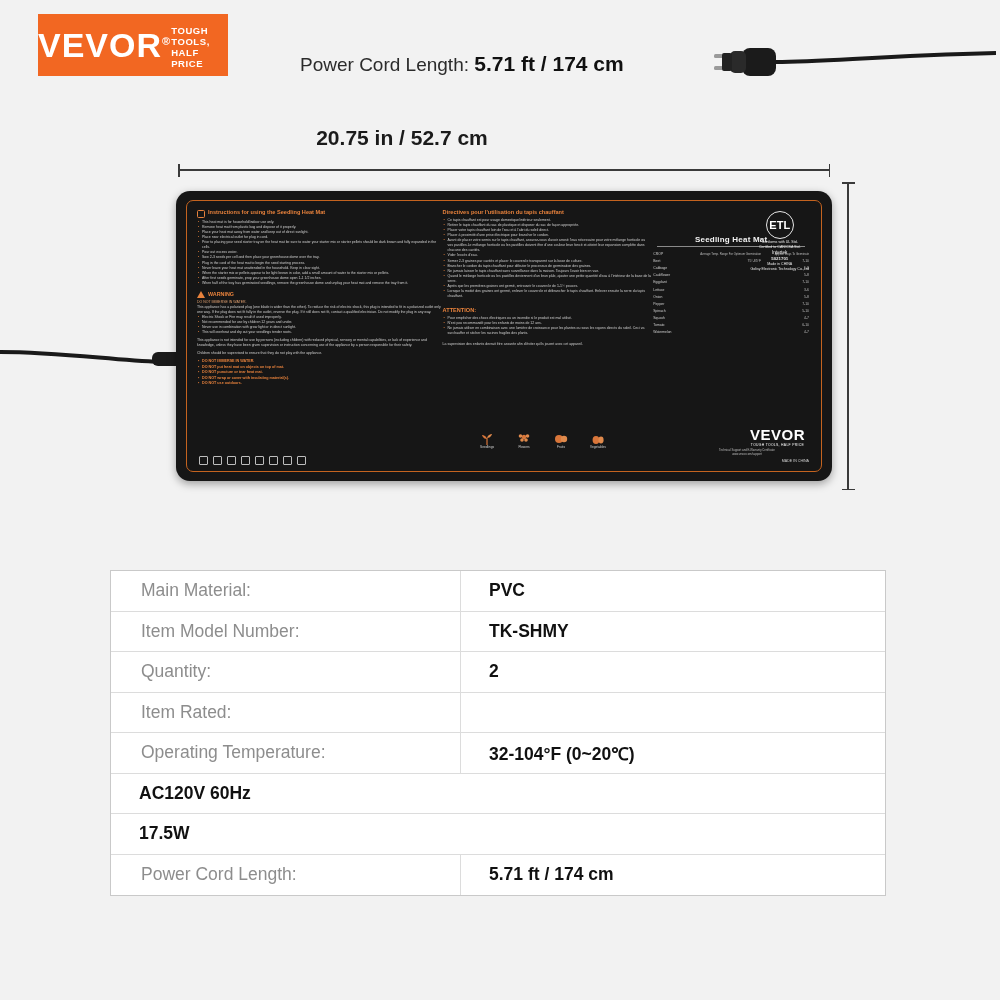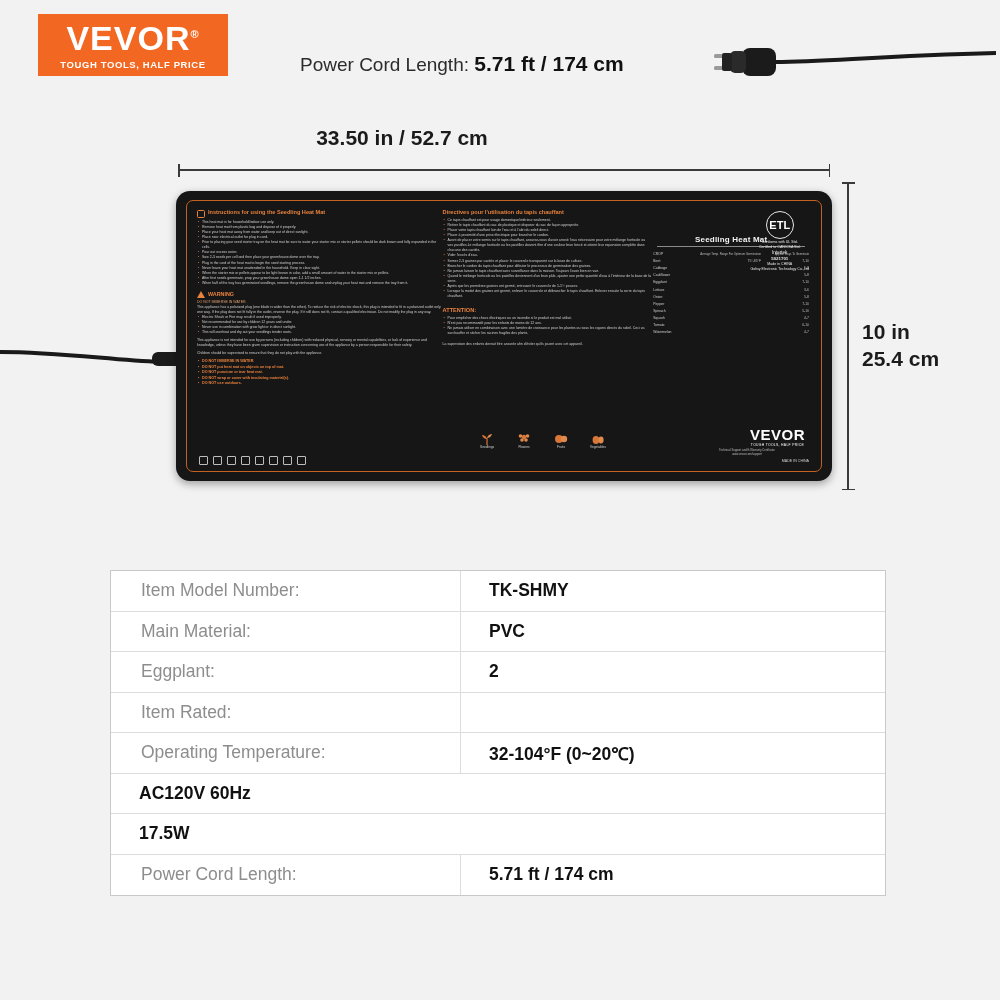--- a/index.html
+++ b/index.html
@@ -14,21 +14,21 @@
     position: relative;
     width: 1000px; height: 1000px;
     background: #f2f2f2;
   }
 
   
   .logo {
     position: absolute; left: 38px; top: 14px;
     width: 190px; height: 62px;
     background: #f26722;
-    display: flex; flex-direction: column;
+    display: flex; 
     align-items: center; justify-content: center;
     color: #fff;
   }
   .logo-word {
     font-size: 34px; font-weight: bold; letter-spacing: 1px;
     line-height: 1; position: relative;
   }
   .logo-reg {
     font-size: 11px; vertical-align: super;
   }
@@ -217,36 +217,32 @@
       <path d="M70,26 C120,26 170,20 290,17" stroke="#1a1a1a" stroke-width="4" fill="none"></path>
       <rect x="36" y="12" width="34" height="28" rx="8" fill="#1b1b1b"></rect>
       <rect x="24" y="15" width="16" height="22" rx="5" fill="#2a2a2a"></rect>
       <rect x="8" y="18" width="9" height="4" rx="1.5" fill="#9a9a9a"></rect>
       <rect x="8" y="30" width="9" height="4" rx="1.5" fill="#9a9a9a"></rect>
       <rect x="16" y="17" width="10" height="18" rx="2" fill="#222"></rect>
     </svg>
   </div>
 
   <div class="dim-top-label">
-    <span>33.50 in / 52.7 cm</span>
+    <span>20.75 in / 52.7 cm</span>
   </div>
   <div class="dim-line-h">
     <div class="bar"></div>
       <div class="cap l"></div>
       <div class="cap r"></div>
   </div>
 
   <div class="dim-line-v">
     <div class="bar"></div>
       <div class="cap t"></div>
       <div class="cap b"></div>
-  </div>
-  <div class="dim-right-label">
-    <div>10 in</div>
-    <div>25.4 cm</div>
   </div>
 
   <div class="cord-left">
     <svg width="200" height="40" viewBox="0 0 200 40">
       <path d="M0,22 C60,22 110,30 160,32" stroke="#1a1a1a" stroke-width="4" fill="none"></path>
       <rect x="152" y="22" width="34" height="14" rx="6" fill="#1b1b1b"></rect>
     </svg>
   </div>
 
   <div class="mat">
@@ -466,29 +462,29 @@
         <span class="sym"></span>
         <span class="sym"></span>
         <span class="sym"></span>
         <span class="made-in">MADE IN CHINA</span>
       </div>
     </div>
   </div>
 
   <div class="table-wrap">
     <div class="trow">
+      <div class="tkey">Main Material:</div>
+      <div class="tval">PVC</div>
+    </div>
+    <div class="trow">
       <div class="tkey">Item Model Number:</div>
       <div class="tval">TK-SHMY</div>
     </div>
     <div class="trow">
-      <div class="tkey">Main Material:</div>
-      <div class="tval">PVC</div>
-    </div>
-    <div class="trow">
-      <div class="tkey">Eggplant:</div>
+      <div class="tkey">Quantity:</div>
       <div class="tval">2</div>
     </div>
     <div class="trow">
       <div class="tkey">Item Rated:</div>
     </div>
     <div class="trow">
       <div class="tkey">Operating Temperature:</div>
       <div class="tval">32-104°F (0~20℃)</div>
     </div>
     <div class="trow">

